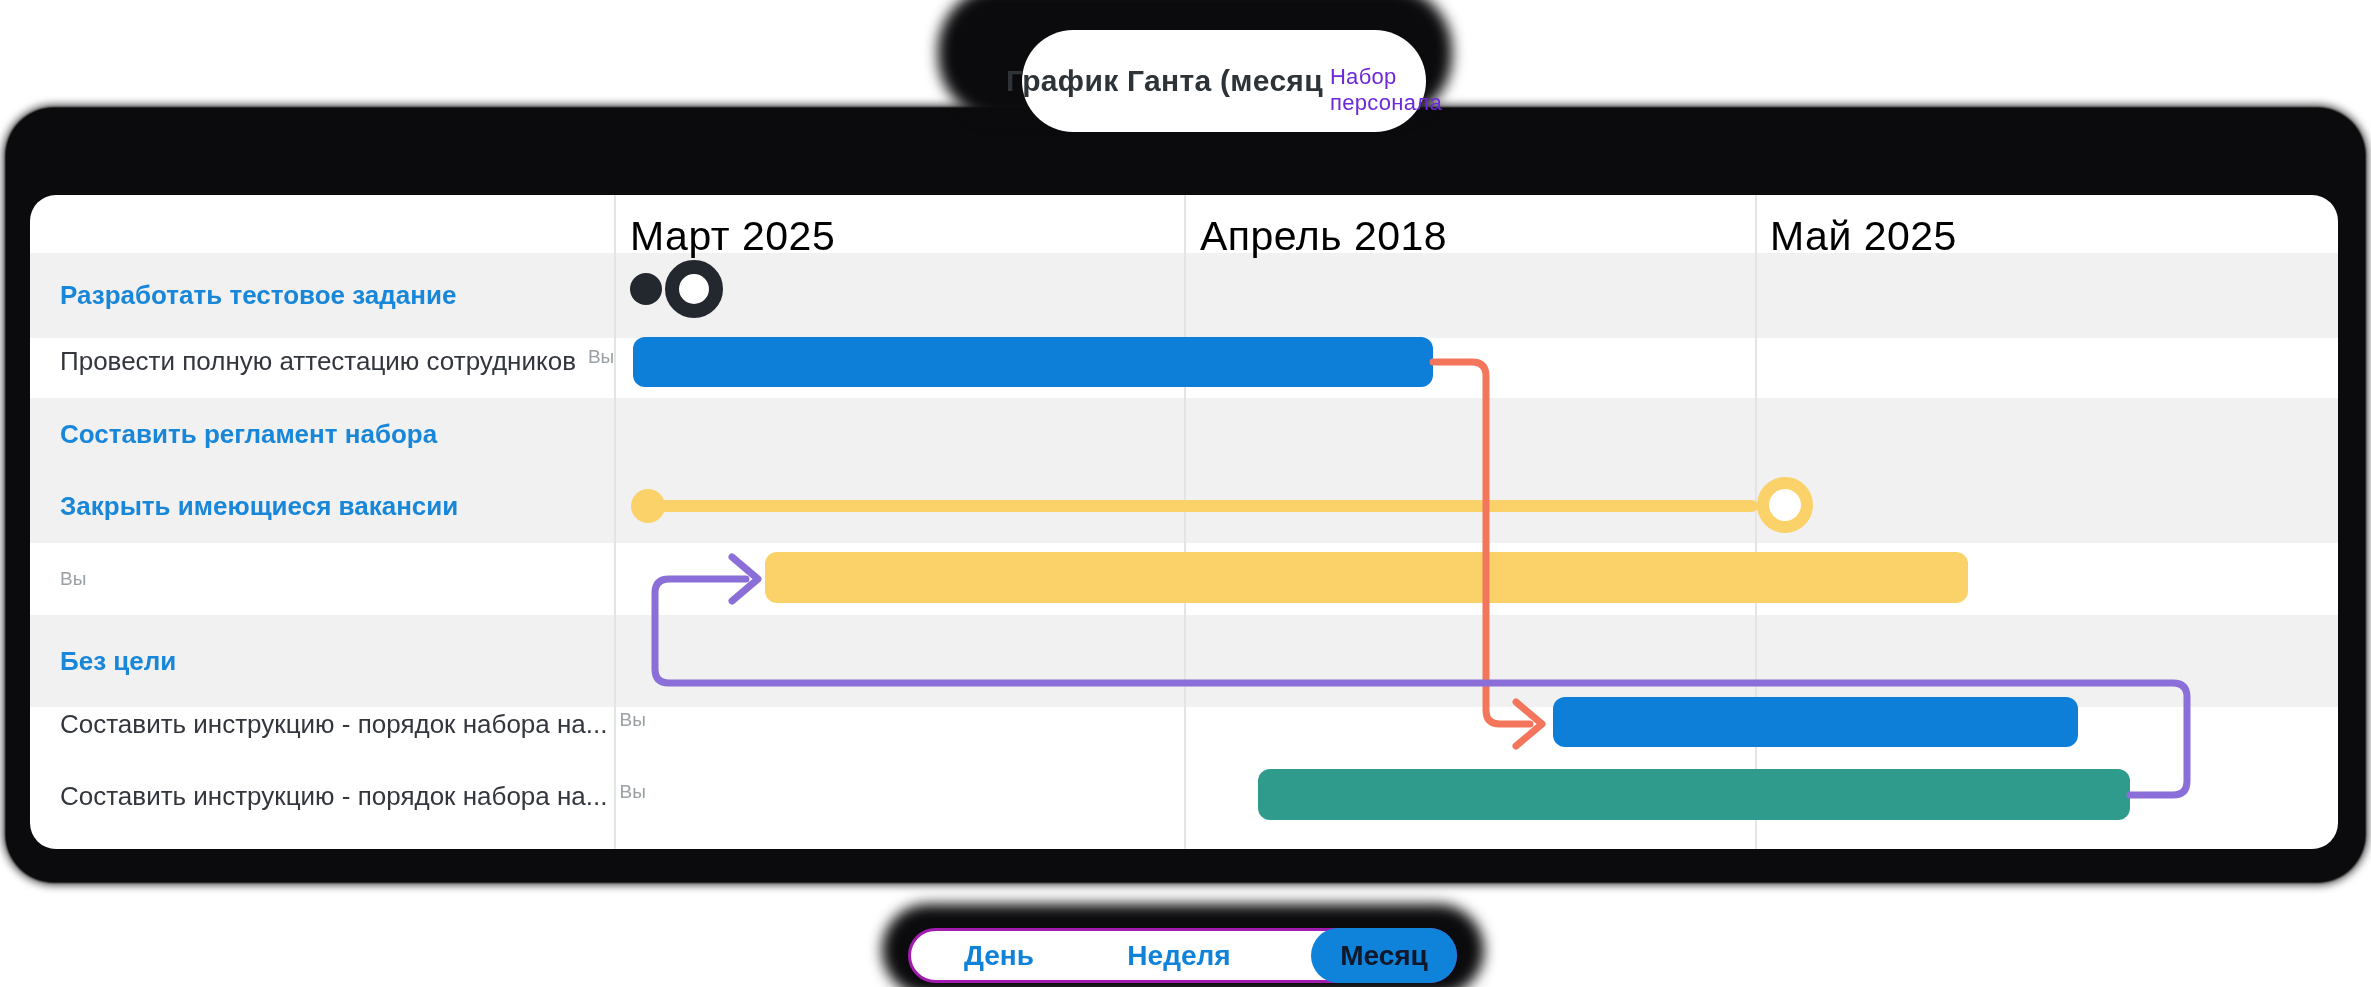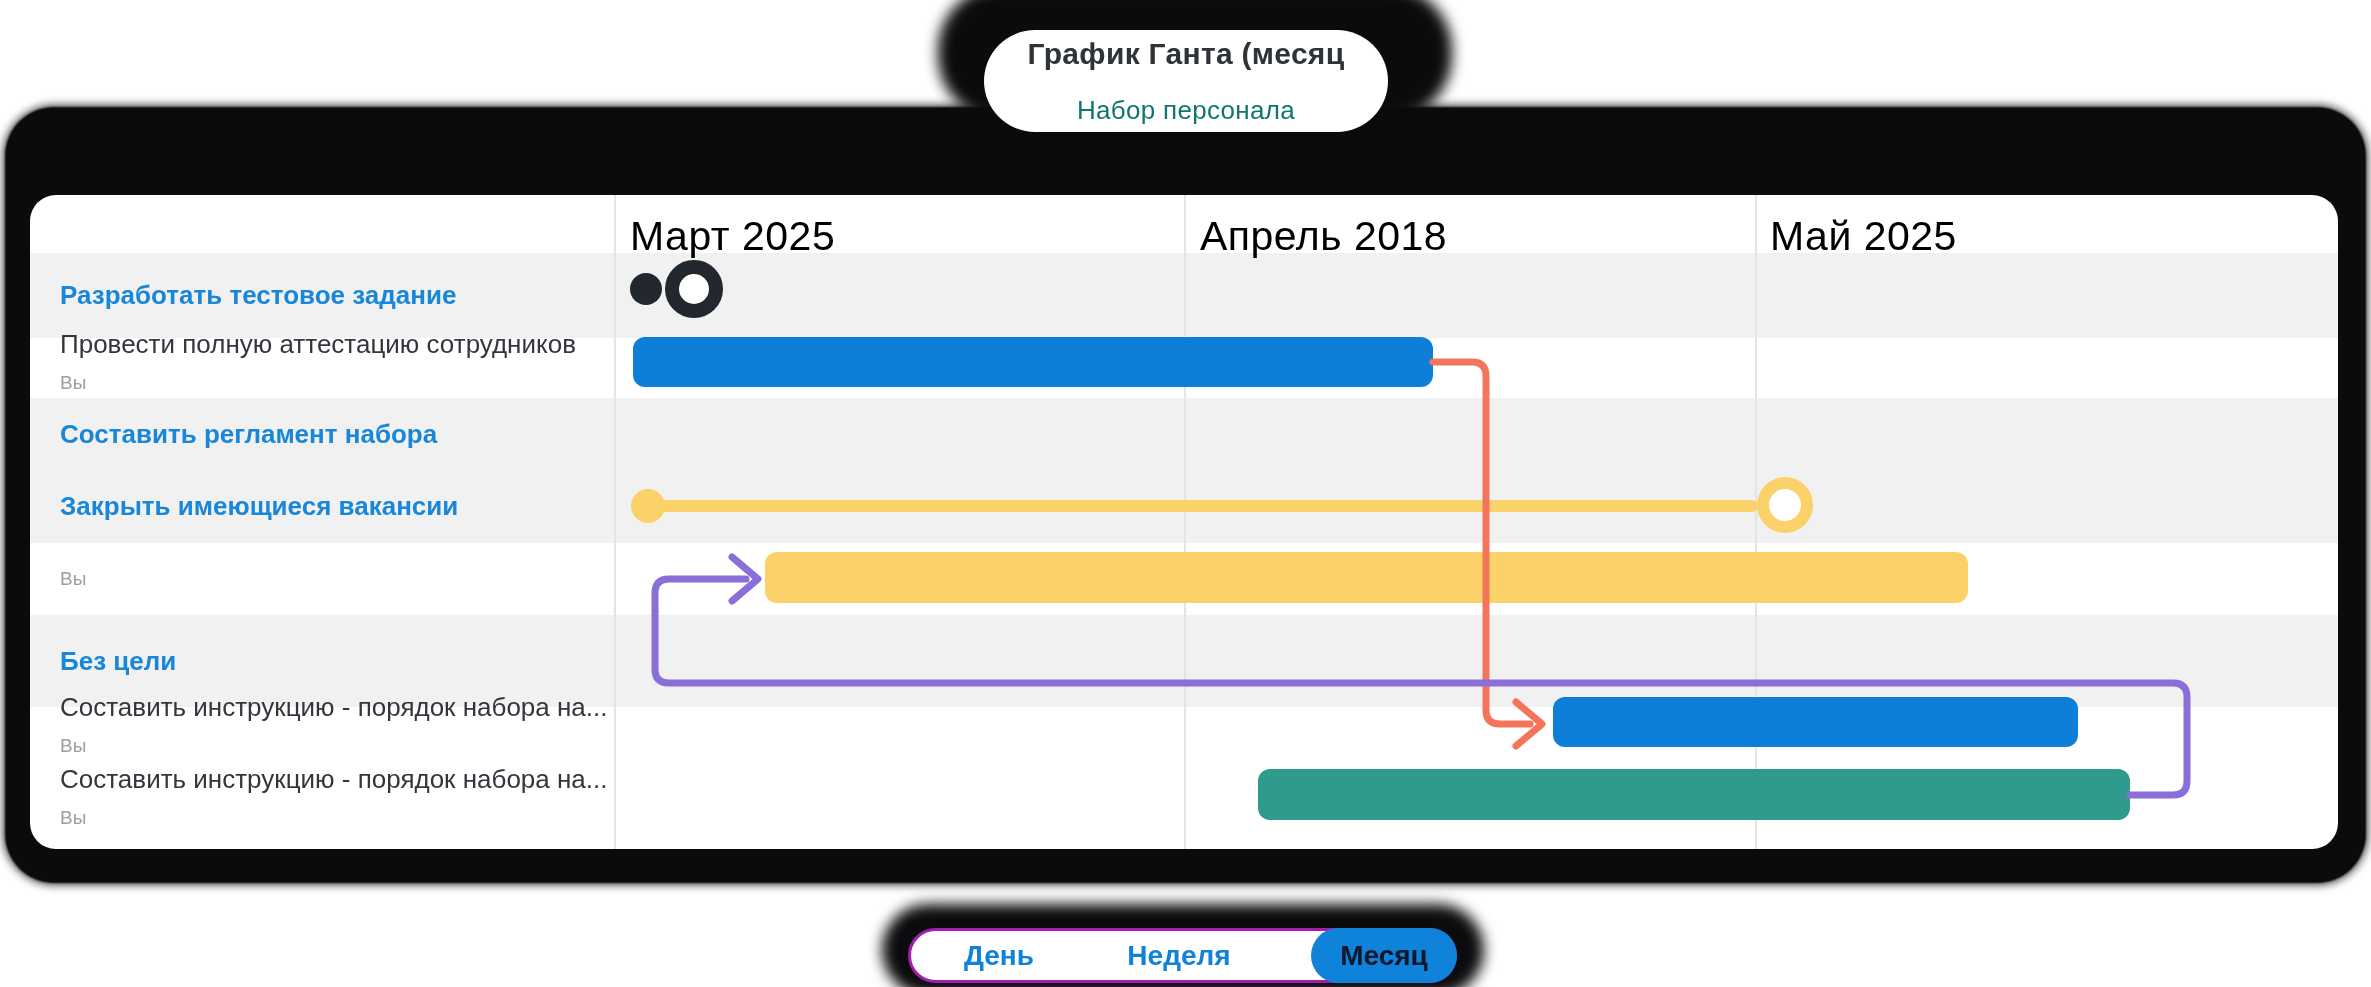--- a/index.html
+++ b/index.html
@@ -12,44 +12,44 @@
     position:absolute;left:6px;top:108px;width:2359px;height:774px;
     background:#0b0b0d;border-radius:48px;
     box-shadow:0 0 9px 3px rgba(8,8,8,.75), 0 0 2px 1px rgba(0,0,0,.9);
   }
   
   .bubble-blob{
     position:absolute;left:938px;top:-14px;width:514px;height:134px;
     background:#0b0b0d;border-radius:64px;filter:blur(7px);
   }
   .bubble{
-    position:absolute;left:984px;top:30px;width:404px;height:102px;
+    position:absolute;left:1022px;top:30px;width:404px;height:102px;
     background:#ffffff;border-radius:51px;
-    display:flex;flex-direction:column;align-items:center;justify-content:center;gap:7px;
+    display:flex;align-items:center;justify-content:center;gap:7px;
   }
   .bubble-title{font-size:30px;font-weight:700;color:#2e3338;letter-spacing:.3px;white-space:nowrap;}
-  .bubble-sub{font-size:26px;color:#0f766e;letter-spacing:.3px;margin-top:17px;}
+  .bubble-sub{font-size:22px;color:#6d28d9;letter-spacing:.3px;margin-top:17px;}
 
   
   .panel{
     position:absolute;left:30px;top:195px;width:2308px;height:654px;
     background:#ffffff;border-radius:26px;overflow:hidden;
   }
   .gridline{position:absolute;top:0;width:2px;height:654px;background:#e1e6e5;}
   .month-label{
     position:absolute;top:13px;font-size:41px;line-height:32px;
     color:#000000;letter-spacing:.5px;white-space:nowrap;margin-top:12px;
   }
   .row{
     position:absolute;left:0;width:2308px;box-sizing:border-box;
     display:flex;align-items:center;padding-left:30px;
   }
   .row.gray{background:#f0f1f0;}
   .goal-label{font-size:26px;font-weight:600;color:#1886d9;white-space:nowrap;}
-  .task-wrap{display:flex;flex-direction:column;gap:12px;}
+  .task-wrap{display:flex;gap:12px;}
   .task-title{font-size:26px;color:#33373d;white-space:nowrap;}
   .assignee{font-size:19px;color:#9aa0a5;}
 
   
   .bar{position:absolute;border-radius:12px;}
   .ms-dot{position:absolute;border-radius:50%;}
   .ms-ring{position:absolute;border-radius:50%;background:#ffffff;box-sizing:border-box;}
   .ms-line{position:absolute;border-radius:6px;}
   .connectors{position:absolute;left:0;top:0;pointer-events:none;}
   .connectors path{fill:none;stroke-width:7;stroke-linecap:round;stroke-linejoin:round;}

